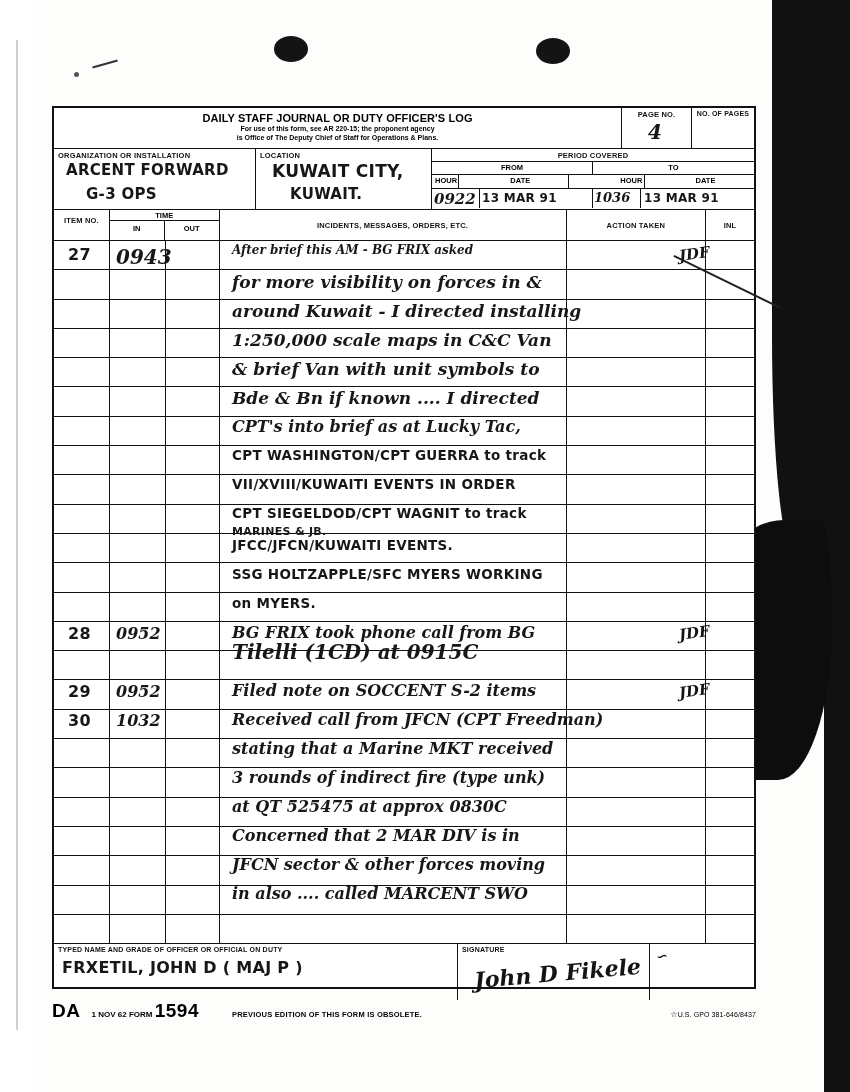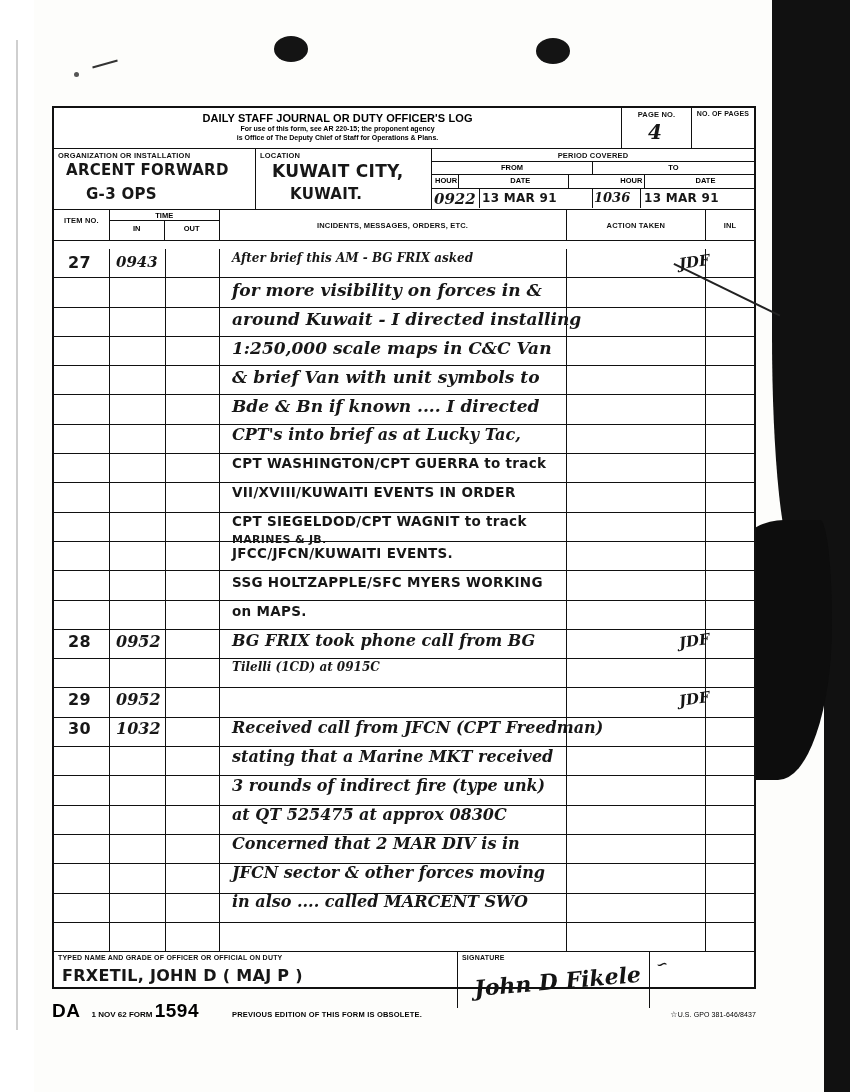--- a/index.html
+++ b/index.html
@@ -337,21 +337,21 @@
       <div class="lbl lbl-c" style="padding-top:11px;">INCIDENTS, MESSAGES, ORDERS, ETC.</div>
     </div>
     <div class="cell col-act">
       <div class="lbl lbl-c" style="padding-top:11px;">ACTION TAKEN</div>
     </div>
     <div class="cell col-inl">
       <div class="lbl lbl-c" style="padding-top:11px;">INL</div>
     </div>
   </div>
 
-  <div class="grid-body" style="height:702px;margin-top:8px;">
+  <div class="grid-body" style="height:702px;">
 
     <div class="grid-row">
         <div class="cell col-item"></div>
         <div class="cell col-in"></div>
         <div class="cell col-out"></div>
         <div class="cell col-inc"></div>
         <div class="cell col-act"></div>
         <div class="cell col-inl"></div>
       </div>
     <div class="grid-row">
@@ -533,47 +533,48 @@
     <div class="grid-row">
         <div class="cell col-item"></div>
         <div class="cell col-in"></div>
         <div class="cell col-out"></div>
         <div class="cell col-inc"></div>
         <div class="cell col-act"></div>
         <div class="cell col-inl"></div>
       </div>
 
     <div class="entry-text hw-print" style="left:14px;top:4px;font-size:16px;">27</div>
-    <div class="entry-text hw" style="left:62px;top:4px;font-size:15px;">0943</div>
+    <div class="entry-text hw" style="left:62px;top:4px;font-size:20px;">0943</div>
     <div class="entry-text scribble" style="left:625px;top:4px;font-size:15px;transform:rotate(-8deg);">JDF</div>
 
     <div class="entry-text hw" style="left:178px;top:2px;font-size:12px;">After brief this AM - BG FRIX asked</div>
     <div class="entry-text hw" style="left:178px;top:31px;font-size:17px;">for more visibility on forces in &amp;</div>
     <div class="entry-text hw" style="left:178px;top:60px;font-size:17px;">around Kuwait - I directed installing</div>
     <div class="entry-text hw" style="left:178px;top:89px;font-size:17px;">1:250,000 scale maps in C&amp;C Van</div>
     <div class="entry-text hw" style="left:178px;top:118px;font-size:17px;">&amp; brief Van with unit symbols to</div>
     <div class="entry-text hw" style="left:178px;top:147px;font-size:17px;">Bde &amp; Bn if known .... I directed</div>
     <div class="entry-text hw" style="left:178px;top:176px;font-size:16px;">CPT's into brief as at Lucky Tac,</div>
     <div class="entry-text hw-print" style="left:178px;top:206px;font-size:13.5px;">CPT WASHINGTON/CPT GUERRA to track</div>
     <div class="entry-text hw-print" style="left:178px;top:264px;font-size:13.5px;">CPT SIEGELDOD/CPT WAGNIT to track</div>
     <div class="entry-text hw-print" style="left:178px;top:235px;font-size:13.5px;">VII/XVIII/KUWAITI EVENTS IN ORDER</div>
     <div class="entry-text hw-print" style="left:178px;top:284px;font-size:11px;">MARINES &amp; JB.</div>
     <div class="entry-text hw-print" style="left:178px;top:296px;font-size:13.5px;">JFCC/JFCN/KUWAITI  EVENTS.</div>
     <div class="entry-text hw-print" style="left:178px;top:325px;font-size:13.5px;">SSG HOLTZAPPLE/SFC MYERS WORKING</div>
-    <div class="entry-text hw-print" style="left:178px;top:354px;font-size:13.5px;">on MAPS.</div>
+    <div class="entry-text hw-print" style="left:178px;top:354px;font-size:13.5px;">on MYERS.</div>
 
     <div class="entry-text hw-print" style="left:14px;top:383px;font-size:16px;">28</div>
     <div class="entry-text hw" style="left:62px;top:383px;font-size:16px;">0952</div>
     <div class="entry-text scribble" style="left:625px;top:383px;font-size:15px;transform:rotate(-8deg);">JDF</div>
     <div class="entry-text hw" style="left:178px;top:382px;font-size:16px;">BG FRIX took phone call from BG</div>
-    <div class="entry-text hw" style="left:178px;top:411px;font-size:12px;">Tilelli (1CD) at 0915C</div>
+    <div class="entry-text hw" style="left:178px;top:399px;font-size:20px;">Tilelli (1CD) at 0915C</div>
 
     <div class="entry-text hw-print" style="left:14px;top:441px;font-size:16px;">29</div>
     <div class="entry-text hw" style="left:62px;top:441px;font-size:16px;">0952</div>
     <div class="entry-text scribble" style="left:625px;top:441px;font-size:15px;transform:rotate(-8deg);">JDF</div>
+    <div class="entry-text hw" style="left:178px;top:440px;font-size:16px;">Filed note on SOCCENT S-2 items</div>
 
     <div class="entry-text hw-print" style="left:14px;top:470px;font-size:16px;">30</div>
     <div class="entry-text hw" style="left:62px;top:470px;font-size:16px;">1032</div>
     <div class="entry-text hw" style="left:178px;top:469px;font-size:16px;">Received call from JFCN (CPT Freedman)</div>
     <div class="entry-text hw" style="left:178px;top:498px;font-size:16px;">stating that a Marine MKT received</div>
     <div class="entry-text hw" style="left:178px;top:527px;font-size:16px;">3 rounds of indirect fire (type unk)</div>
     <div class="entry-text hw" style="left:178px;top:556px;font-size:16px;">at QT 525475 at approx 0830C</div>
     <div class="entry-text hw" style="left:178px;top:585px;font-size:16px;">Concerned that 2 MAR DIV is in</div>
     <div class="entry-text hw" style="left:178px;top:614px;font-size:16px;">JFCN sector &amp; other forces moving</div>
     <div class="entry-text hw" style="left:178px;top:643px;font-size:16px;">in also .... called MARCENT  SWO</div>

